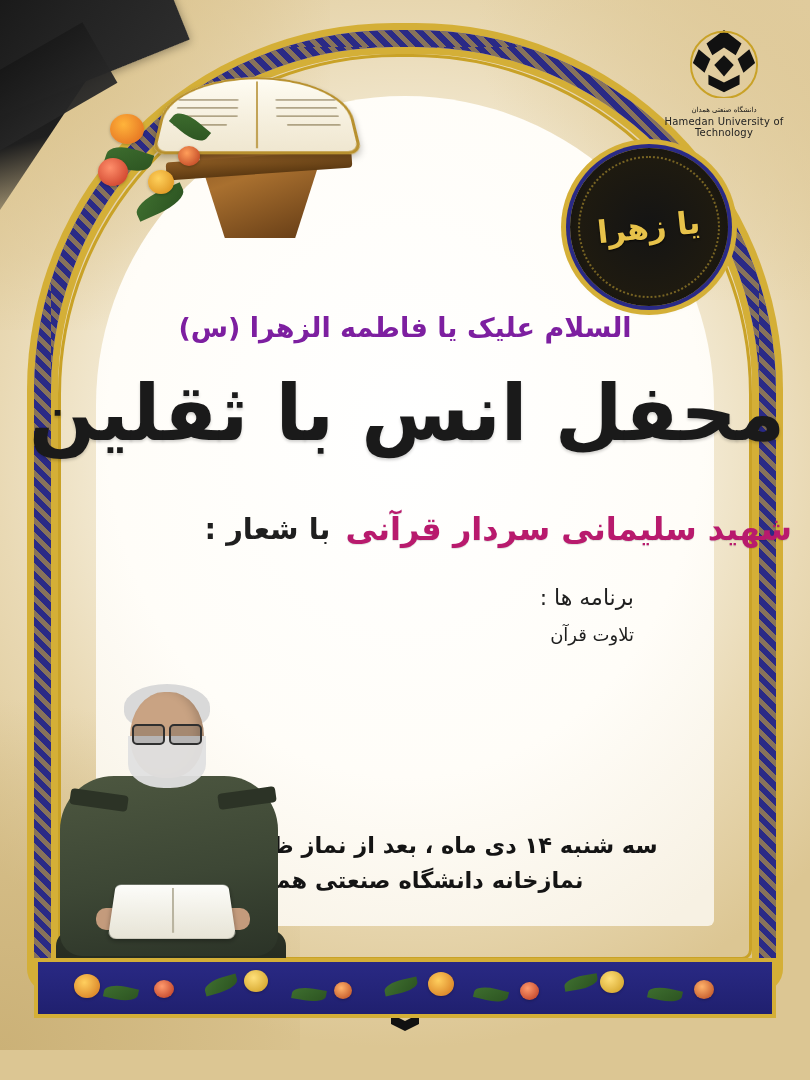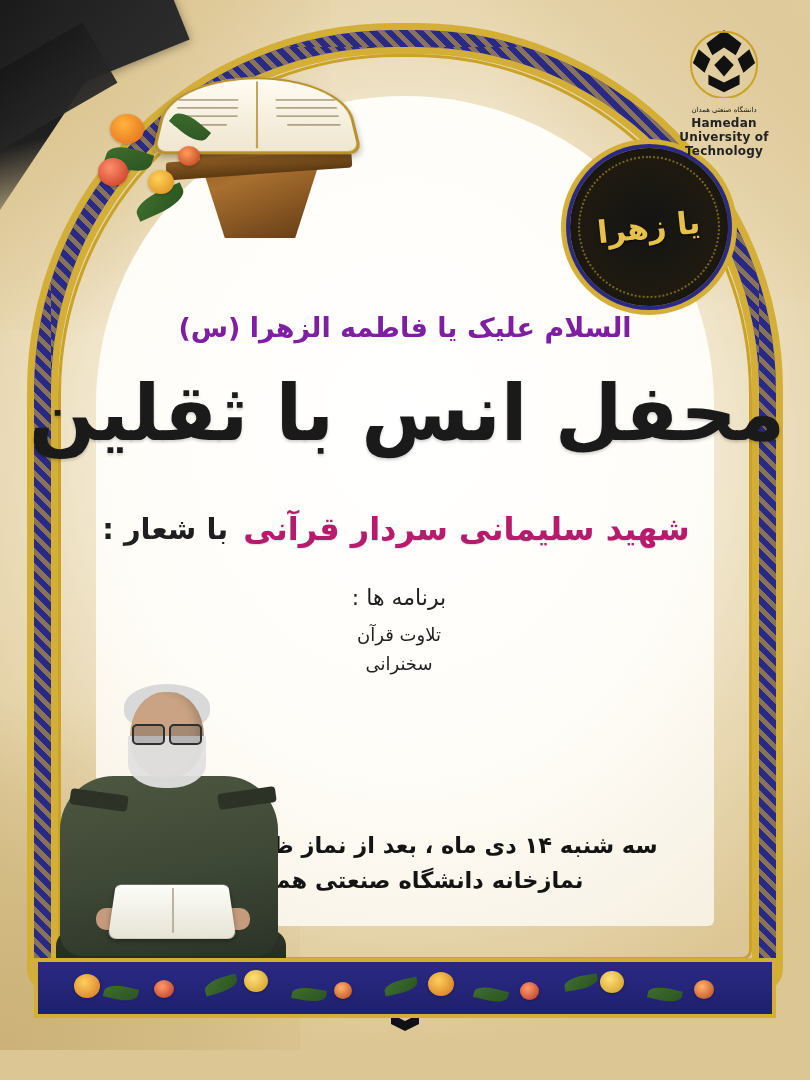--- a/index.html
+++ b/index.html
@@ -237,25 +237,24 @@
     height: 72px;
     margin: 0 auto;
   }
   .uni-name-fa {
     font-size: 7px;
     color: #111;
     margin-top: 4px;
     letter-spacing: .3px;
   }
   .uni-name-en {
-    font-size: 12px;
+    font-size: 10px;
     color: #222;
     margin-top: 2px;
     letter-spacing: .2px;
-    font-weight: bold;
   }
 
   
   .salam {
     position: absolute;
     top: 312px;
     left: 0;
     width: 810px;
     text-align: center;
     color: #7d1fa0;
@@ -276,21 +275,21 @@
     font-weight: bold;
     letter-spacing: -2px;
     text-shadow: 0 2px 3px rgba(0,0,0,.18);
   }
 
   .slogan-row {
     position: absolute;
     top: 510px;
     left: 0;
     width: 792px;
-    text-align: center;
+    text-align: right;
     direction: rtl;
   }
   .slogan-label {
     color: #1f1f1f;
     font-size: 29px;
     font-weight: bold;
     vertical-align: middle;
   }
   .slogan-value {
     color: #b81a6d;
@@ -299,21 +298,20 @@
     vertical-align: middle;
     margin-left: 10px;
     text-shadow: 0 1px 1px rgba(0,0,0,.12);
   }
 
   .program-block {
     position: absolute;
     top: 585px;
     right: 176px;
     width: 470px;
-    text-align: center;
     direction: rtl;
     color: #1f1f1f;
   }
   .program-head {
     font-size: 22px;
     margin-bottom: 10px;
   }
   .program-item {
     font-size: 18px;
     line-height: 1.62;
@@ -545,21 +543,20 @@
   <div class="title">محفل انس با ثقلین</div>
 
   <div class="slogan-row">
     <span class="slogan-value">شهید سلیمانی سردار قرآنی</span>
     <span class="slogan-label">با شعار :</span>
   </div>
 
   <div class="program-block">
     <div class="program-head">برنامه ها :</div>
     <div class="program-item">تلاوت قرآن</div>
-    <div class="program-item">سخنرانی</div>
   </div>
 
   <div class="details">
     <div class="details-line">سه شنبه ۱۴ دی ماه ، بعد از نماز ظهر و عصر</div>
     <div class="details-line">نمازخانه دانشگاه صنعتی همدان</div>
   </div>
 
   <div class="photo">
     <div class="ph-legs"></div>
     <div class="ph-body"></div>

